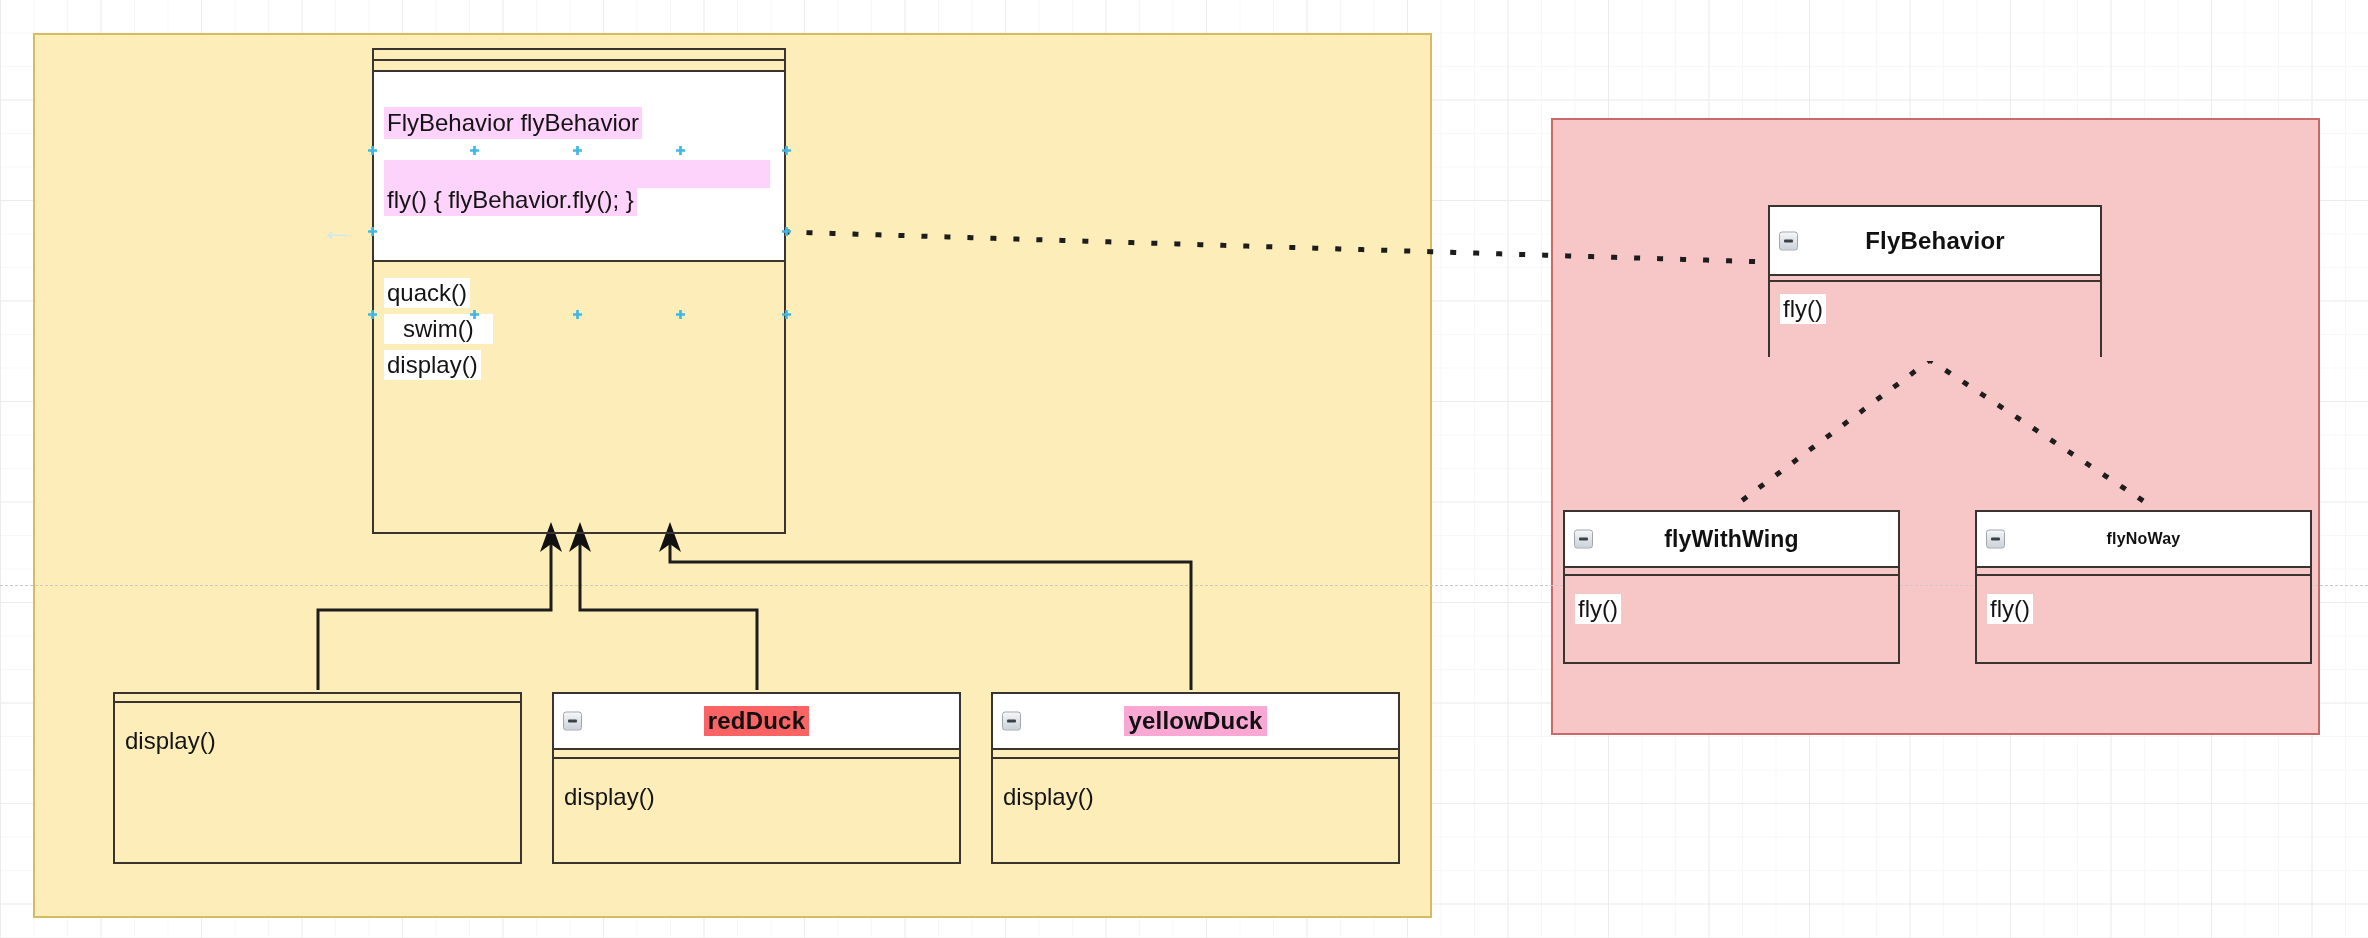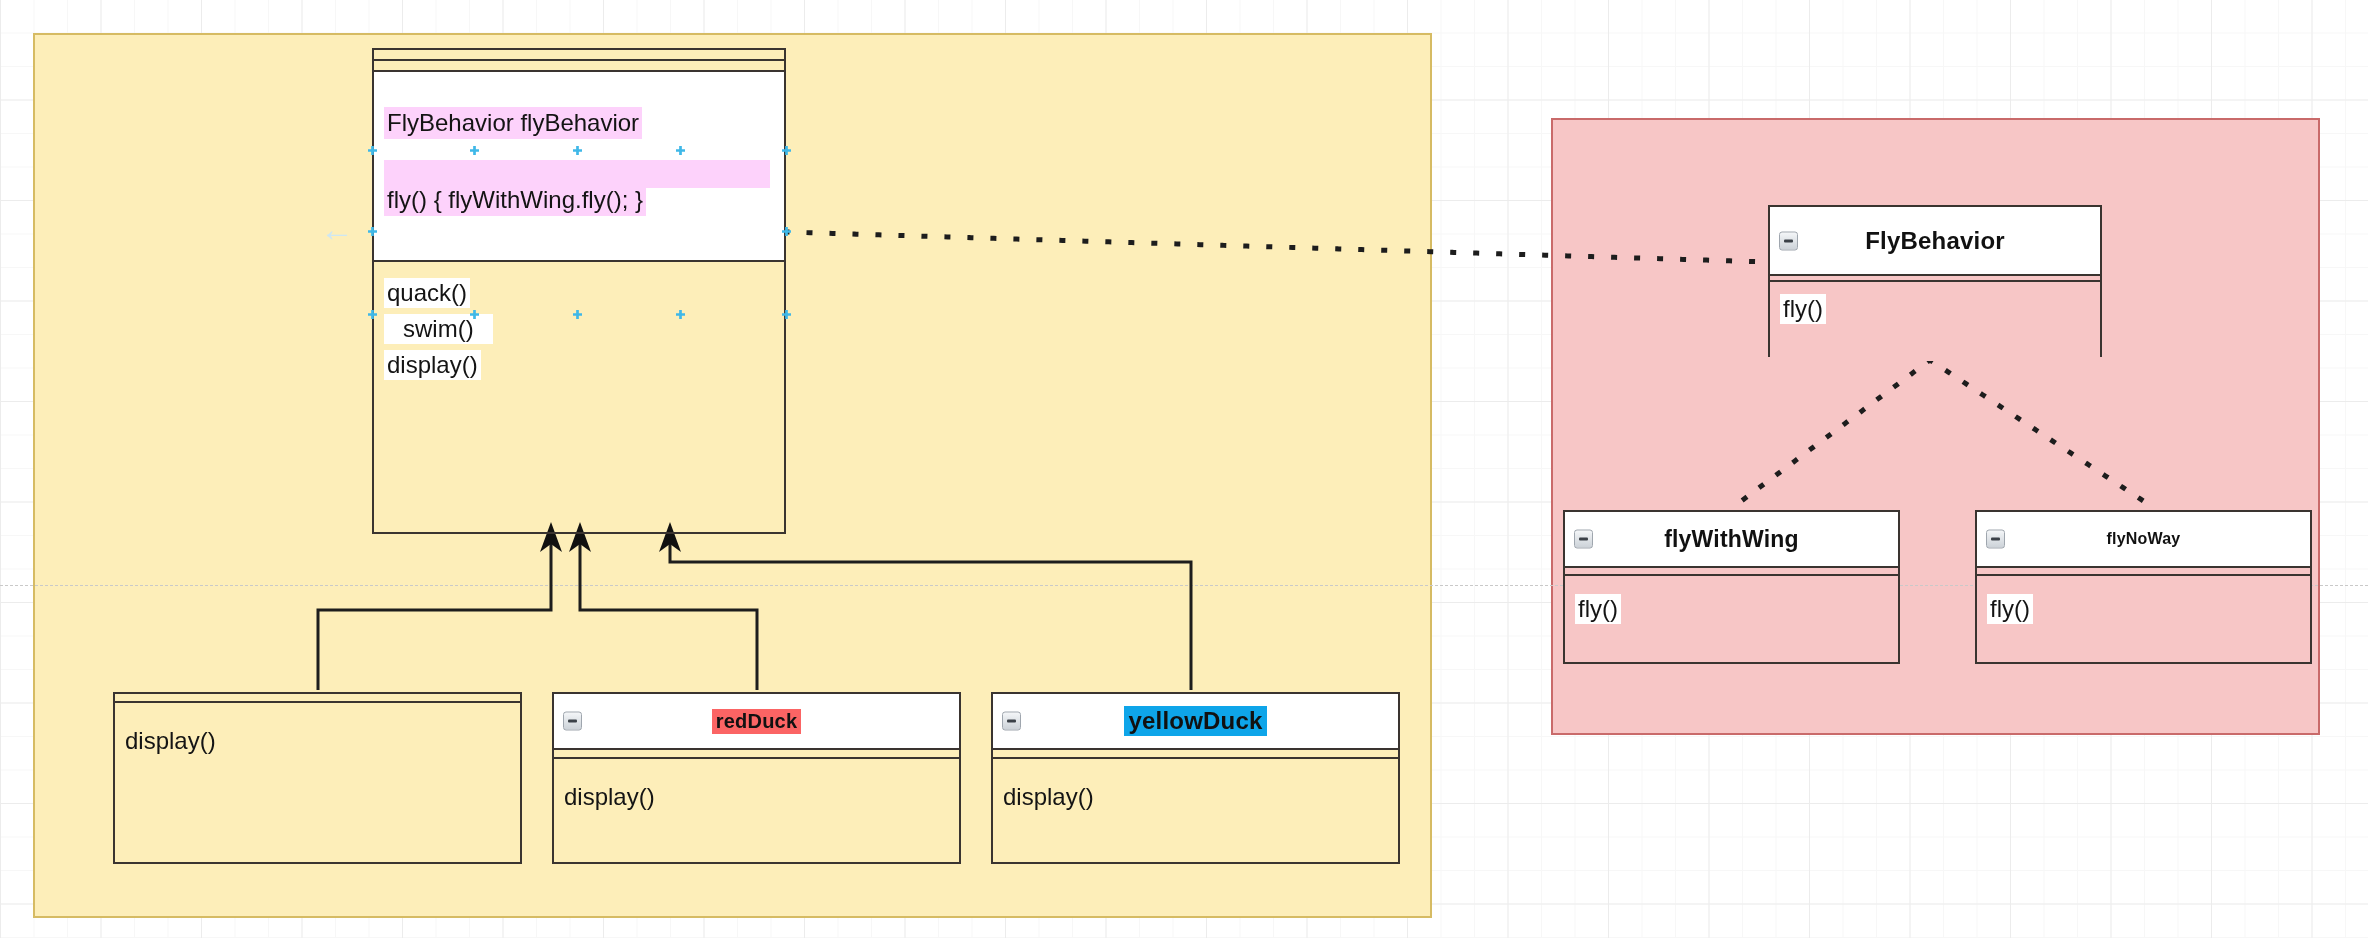--- a/index.html
+++ b/index.html
@@ -113,21 +113,21 @@
   }
   .member {
     position: absolute;
     white-space: nowrap;
     color: #141414;
   }
   .hl-white  { background: #ffffff; }
   .hl-pinkbg { background: #fdd2fb; }
   .hl-green  { background: #5dfb14; }
   .hl-red    { background: #fb6464; }
-  .hl-cream  { background: #0ea5e9; }
+  .hl-cream  { background: #f9a8d4; }
 
   
   .handle {
     position: absolute;
     width: 9px;
     height: 9px;
     background: #3fb8e8;
     clip-path: polygon(
       35% 0%, 65% 0%, 65% 35%, 100% 35%,
       100% 65%, 65% 65%, 65% 100%, 35% 100%,
@@ -191,21 +191,21 @@
   </svg>
 
   <div class="uml" style="left:372px; top:48px; width:414px; height:486px;">
 
 
     <div class="strip" style="height:11px;"></div>
     <div class="strip" style="height:11px;"></div>
 
     <div class="compartment white" style="height:188px;">
       <span class="member hl-pinkbg" style="left:10px; top:35px; font-size:24px; padding:2px 3px;">FlyBehavior flyBehavior</span>
-      <span class="member hl-pinkbg" style="left:10px; top:112px; font-size:24px; padding:2px 3px;">fly() {     flyWithWing.fly();    }</span>
+      <span class="member hl-pinkbg" style="left:10px; top:112px; font-size:24px; padding:2px 3px;">fly() {     flyBehavior.fly();    }</span>
       <span class="member hl-pinkbg" style="left:10px; top:88px; width:386px; height:28px;"></span>
     </div>
 
     <div class="divider"></div>
 
     <div class="compartment clear" style="height:198px;">
       <span class="member hl-white" style="left:10px; top:16px; font-size:24px; padding:1px 3px;">quack()</span>
       <span class="member hl-white" style="left:10px; top:52px; font-size:24px; padding:1px 19px;">swim()</span>
       <span class="member hl-white" style="left:10px; top:88px; font-size:24px; padding:1px 3px;">display()</span>
     </div>
@@ -231,21 +231,21 @@
     <div class="compartment clear" style="height:103px;">
       <span class="member" style="left:10px; top:24px; font-size:24px;">display()</span>
     </div>
   </div>
 
   <div class="uml" style="left:552px; top:692px; width:409px; height:172px;">
     <div class="title-bar" style="height:56px;">
       <span class="collapse-icon">
         <span class="bar"></span>
       </span>
-      <span class="title-text hl-red" style="font-size:20px; padding:1px 4px;">redDuck</span>
+      <span class="title-text hl-red" style="font-size:24px; padding:1px 4px;">redDuck</span>
     </div>
     <div class="strip" style="height:9px;"></div>
     <div class="compartment clear" style="height:103px;">
       <span class="member" style="left:10px; top:24px; font-size:24px;">display()</span>
     </div>
   </div>
 
   <div class="uml" style="left:991px; top:692px; width:409px; height:172px;">
     <div class="title-bar" style="height:56px;">
       <span class="collapse-icon">

